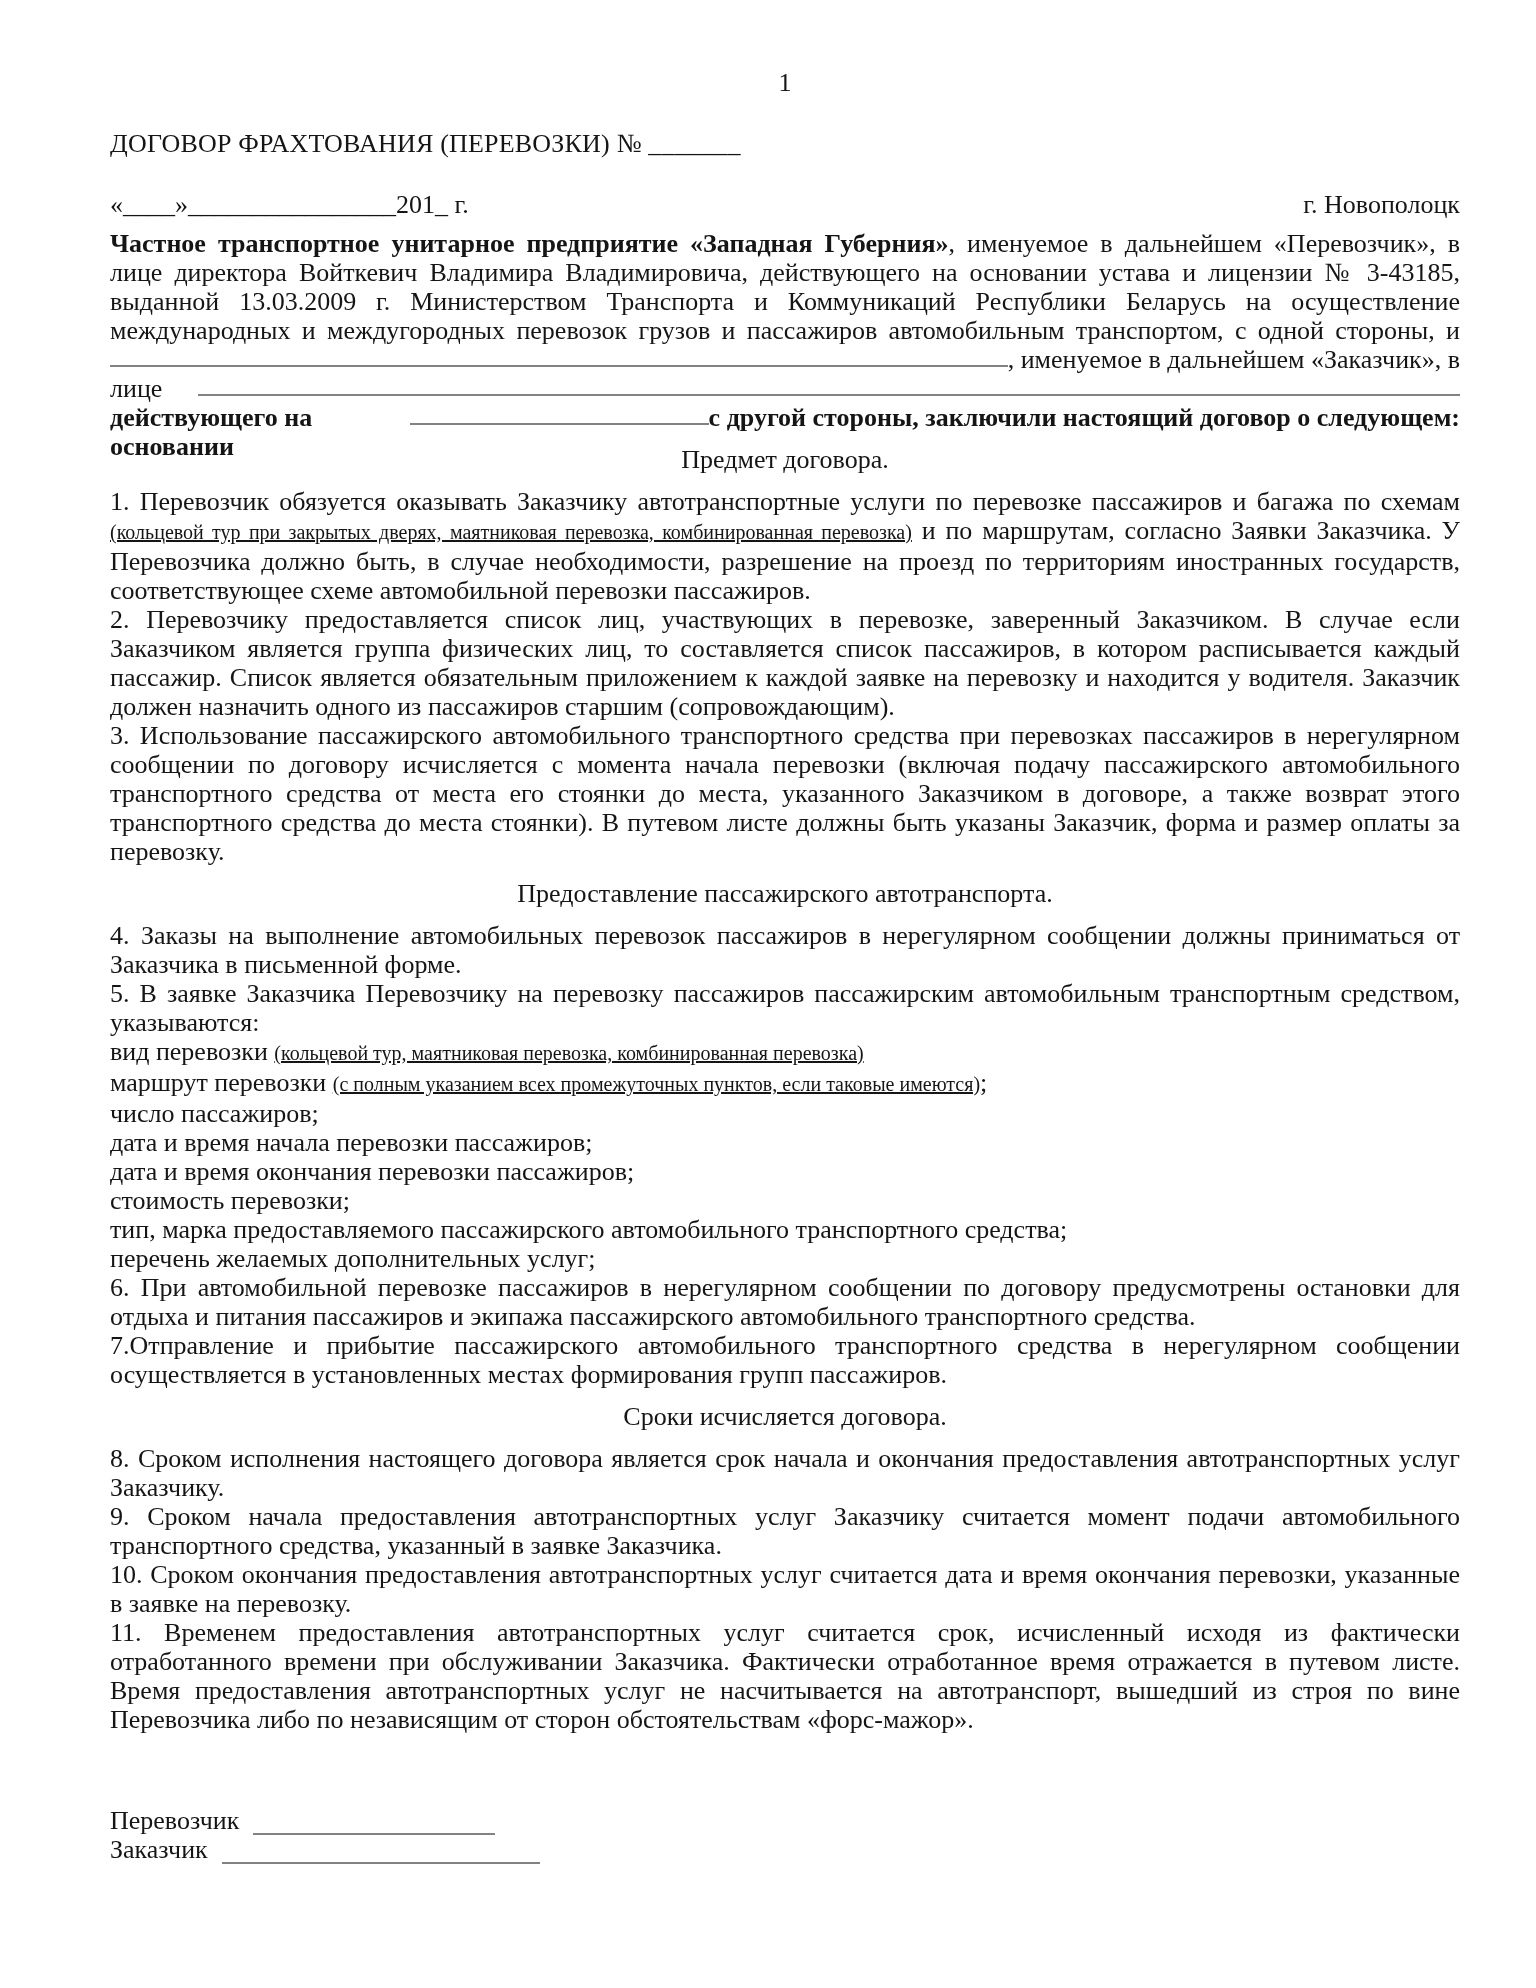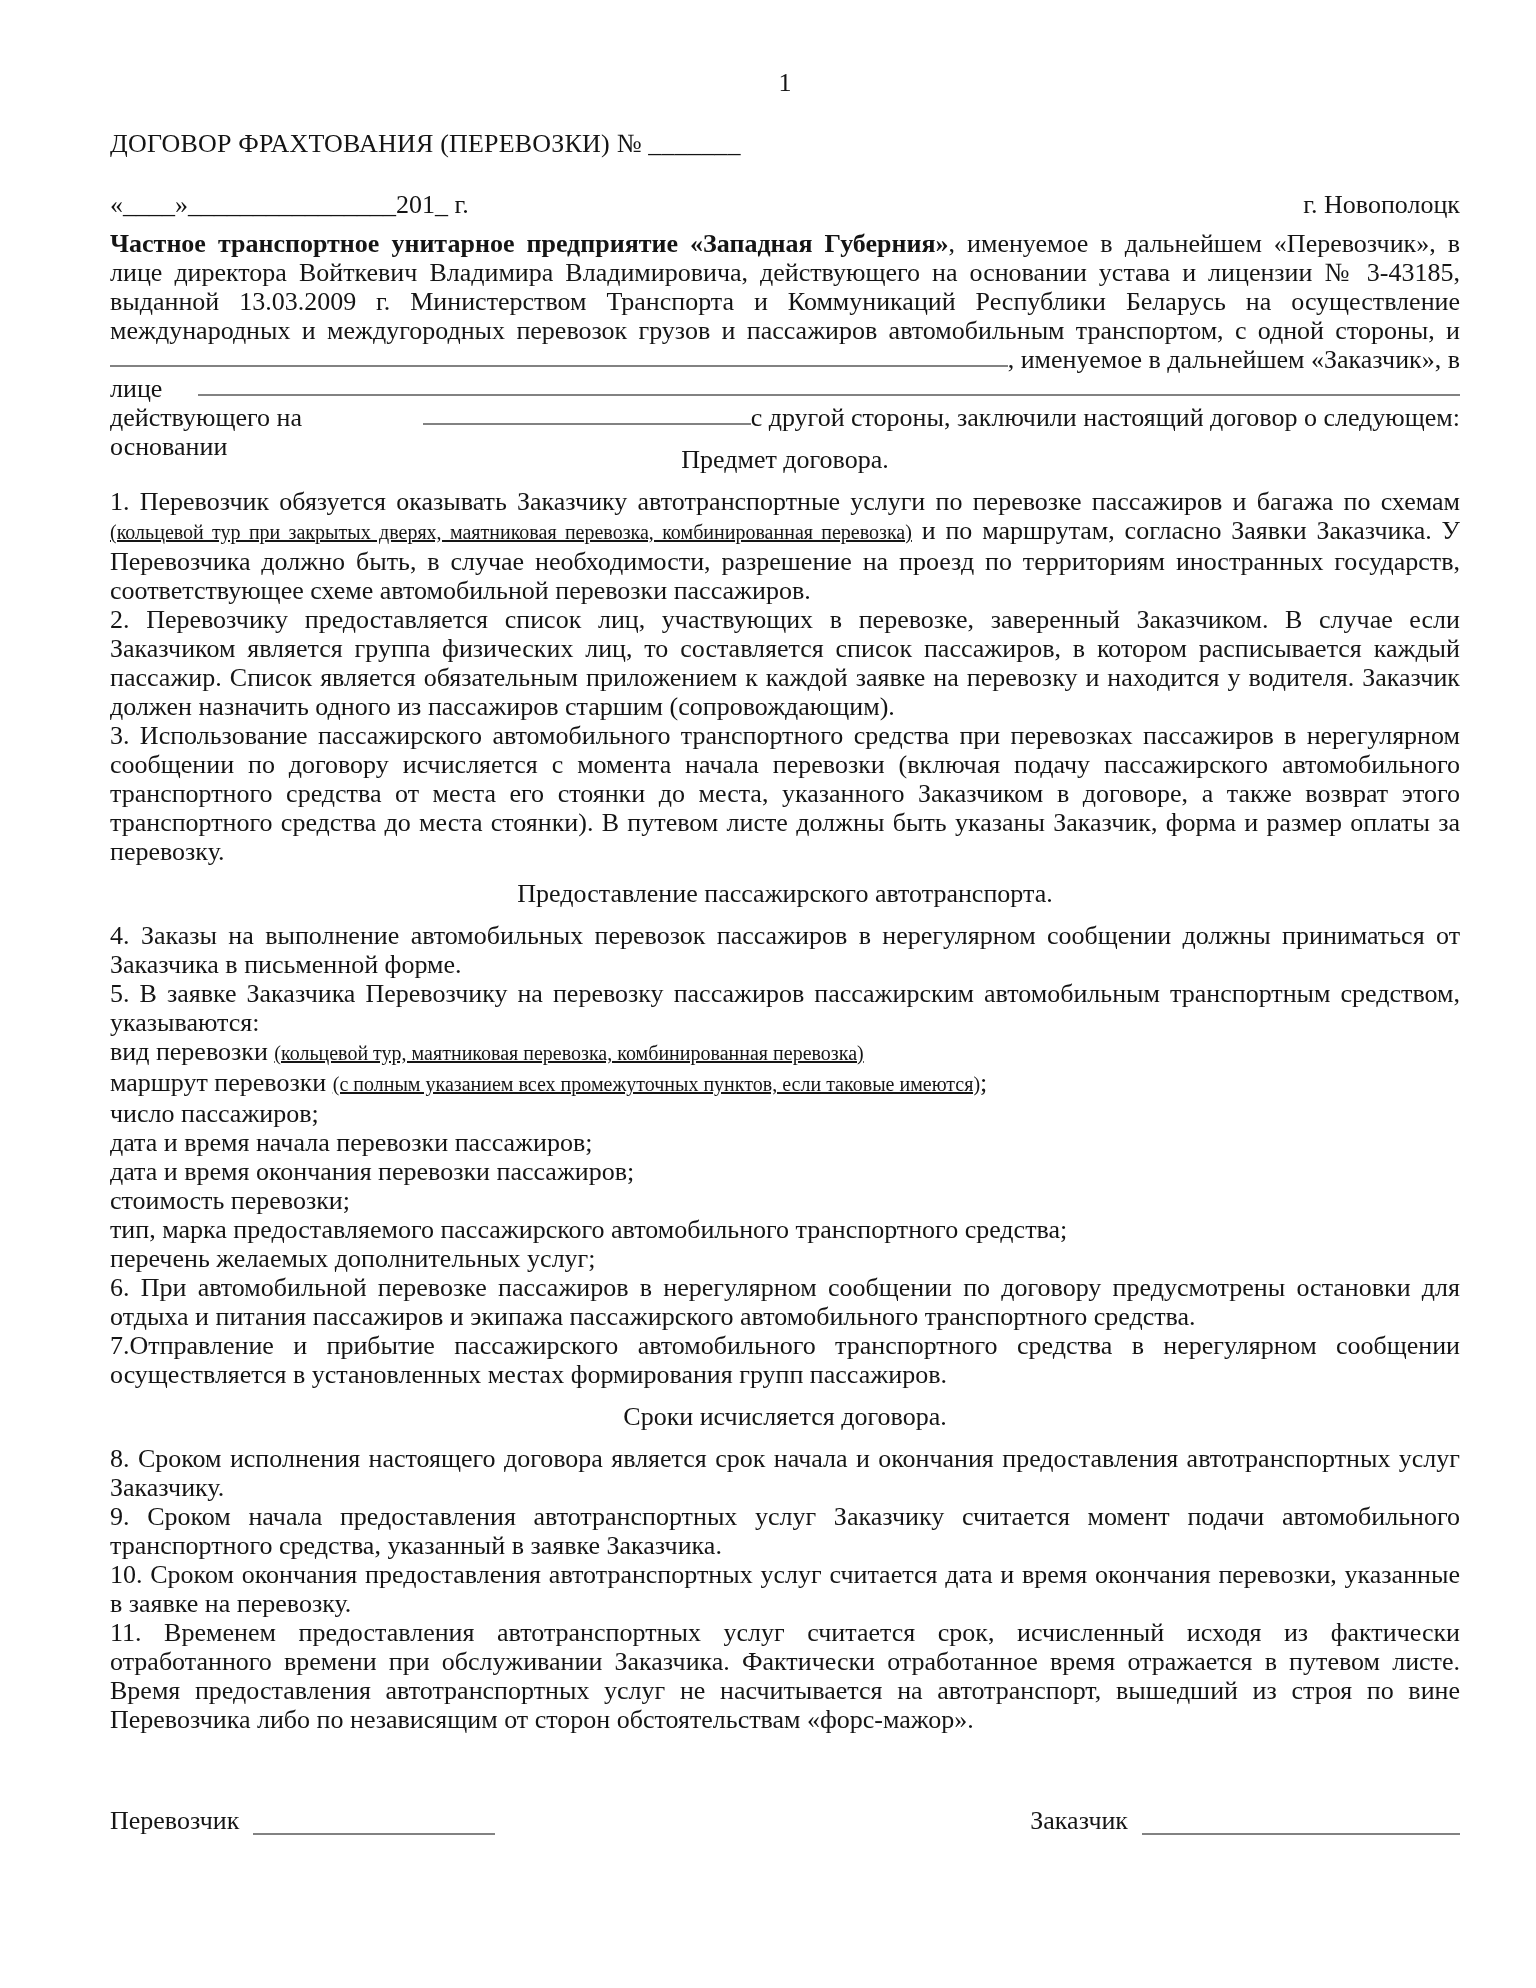--- a/index.html
+++ b/index.html
@@ -37,21 +37,21 @@
   .opening-para {
     text-align: justify;
     text-align-last: justify;
     margin: 0;
   }
   .flex-line {
     display: flex;
     align-items: flex-start;
     height: 29px;
   }
-  .flex-line.spread { justify-content: space-between; }
+  .flex-line.spread { justify-content: space-between; font-weight: bold; }
   .blank {
     display: inline-block;
     border-bottom: 2px solid #828282;
     height: 22px;
     box-sizing: border-box;
   }
   .blank.grow { flex: 1 1 auto; }
   .tail-text { white-space: nowrap; }
   .heading {
     text-align: center;
@@ -65,20 +65,21 @@
   .item {
     text-align: left;
     margin: 0;
   }
   .small { font-size: 20px; text-decoration: underline; }
   .footer-row {
     display: flex;
     justify-content: space-between;
     align-items: flex-start;
     margin-top: 72px;
+    flex-direction: column;
   }
   .sig-group { display: flex; align-items: flex-end; }
   .sig-label { margin-right: 14px; }
   .sig-blank-left  { width: 242px; }
   .sig-blank-right { width: 318px; }
 </style>
 </head>
 <body>
 
 <div class="page">

